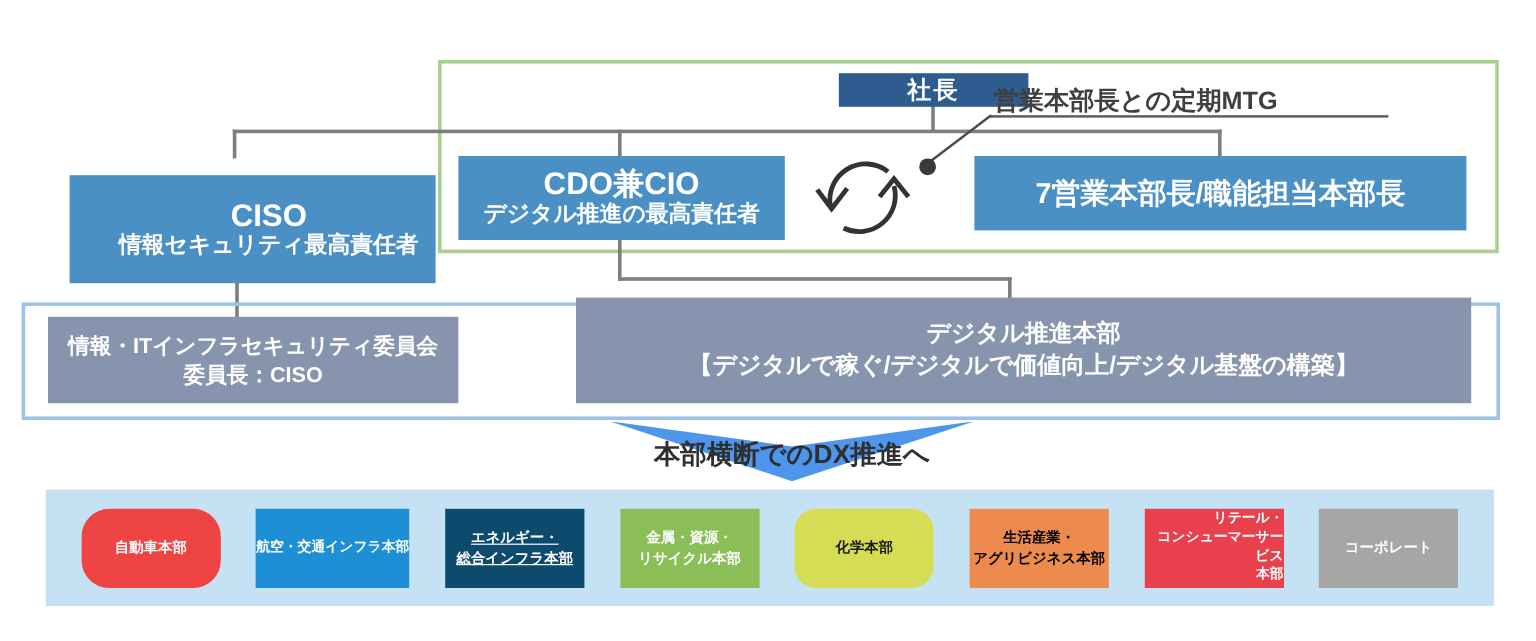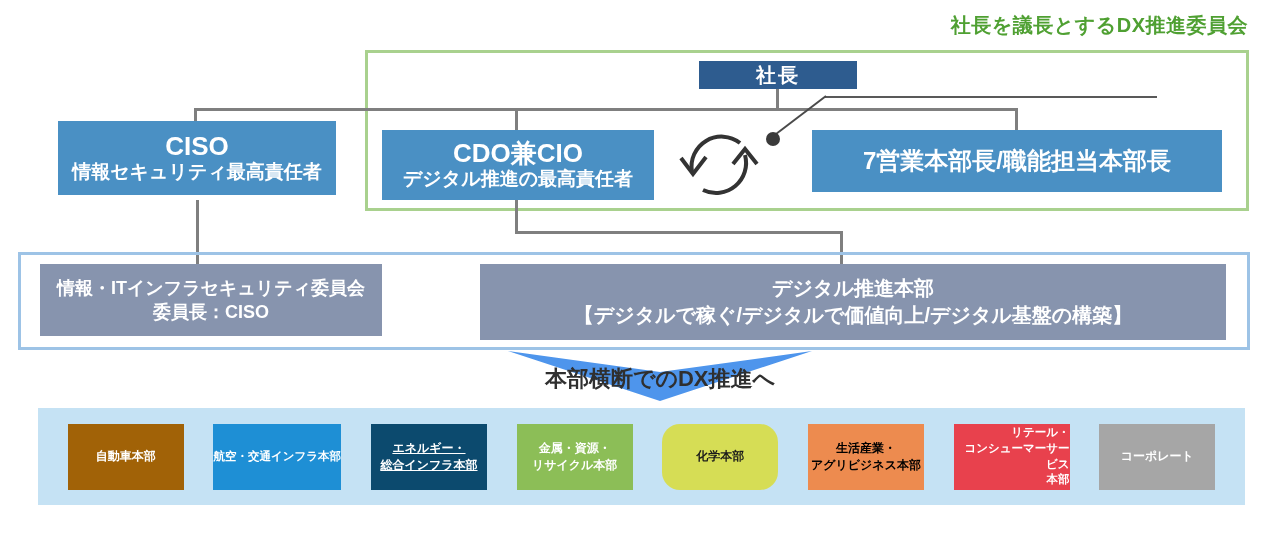--- a/index.html
+++ b/index.html
@@ -18,34 +18,34 @@
     background:#2E5C8F;color:#fff;font-weight:700;font-size:20px;
     display:flex;align-items:center;justify-content:center;letter-spacing:2px;}
 
   
   .mtg-note{position:absolute;left:828px;top:70px;font-size:21px;font-weight:700;color:#3F3F3F;}
   .mtg-underline{position:absolute;left:825px;top:96px;width:332px;height:2px;background:#595959;}
 
   
   .exec-box{position:absolute;background:#4A90C4;color:#fff;text-align:center;
     display:flex;flex-direction:column;align-items:center;justify-content:center;}
-  .exec-ciso{left:58px;top:121px;width:278px;height:74px;}
+  .exec-ciso{left:58px;top:146px;width:278px;height:90px;padding-left:27px;}
   .exec-cdo{left:382px;top:130px;width:272px;height:70px;}
   .exec-title{font-size:26px;font-weight:700;line-height:1.1;}
   .exec-subtitle{font-size:19px;font-weight:700;line-height:1.2;}
   .sales-box{position:absolute;left:812px;top:130px;width:410px;height:62px;background:#4A90C4;
     color:#fff;font-size:24px;font-weight:700;display:flex;align-items:center;justify-content:center;}
 
   
   .bodies-frame{position:absolute;left:18px;top:252px;width:1226px;height:92px;
     border:3px solid #9DC3E6;}
   .body-box{position:absolute;background:#8794AE;color:#fff;text-align:center;font-weight:700;
     display:flex;flex-direction:column;align-items:center;justify-content:center;}
   .security-box{left:40px;top:264px;width:342px;height:72px;font-size:18px;line-height:1.35;}
-  .digital-box{left:480px;top:264px;width:746px;height:76px;font-size:20px;line-height:1.35;}
+  .digital-box{left:480px;top:248px;width:746px;height:88px;font-size:20px;line-height:1.35;}
 
   
   .down-arrow{position:absolute;left:508px;top:351px;width:304px;height:50px;background:#4E95EC;
     clip-path:polygon(0 0,50% 42%,100% 0,50% 100%);}
   .arrow-caption{position:absolute;left:460px;top:364px;width:400px;text-align:center;
     font-size:22px;font-weight:700;color:#2F2F2F;z-index:2;}
 
   
   .divisions-band{position:absolute;left:38px;top:408px;width:1207px;height:97px;background:#C5E2F4;
     display:flex;align-items:center;justify-content:space-evenly;}
@@ -55,36 +55,36 @@
   .division:nth-child(7){font-size:11.5px;text-align:right;}
 
   svg{position:absolute;overflow:visible;}
 </style>
 </head>
 <body>
 
 <div id="canvas">
 
   <div class="committee-frame"></div>
-  <div class="committee-title">社長を議長とするDX推進委員会</div>
 
   <div class="line" style="left:194px;top:108px;width:824px;height:3px;"></div>
   <div class="line" style="left:194px;top:108px;width:3px;height:24px;"></div>
   <div class="line" style="left:515px;top:108px;width:3px;height:24px;"></div>
   <div class="line" style="left:776px;top:88px;width:3px;height:22px;"></div>
   <div class="line" style="left:1015px;top:108px;width:3px;height:24px;"></div>
   <div class="line" style="left:196px;top:200px;width:3px;height:66px;"></div>
   <div class="line" style="left:515px;top:200px;width:3px;height:34px;"></div>
   <div class="line" style="left:515px;top:231px;width:328px;height:3px;"></div>
   <div class="line" style="left:840px;top:231px;width:3px;height:35px;"></div>
 
   <div class="president-box">
     <span>社長</span>
   </div>
 
+  <div class="mtg-note">営業本部長との定期MTG</div>
   <div class="mtg-underline"></div>
 
   <svg style="left:660px;top:85px;width:220px;height:130px;" viewBox="660 85 220 130">
     <path d="M 740 143 A 30 30 0 0 0 692 172" fill="none" stroke="#333333" stroke-width="4"></path>
     <polyline points="681,158 693,174 706,157" fill="none" stroke="#333333" stroke-width="4"></polyline>
     <path d="M 703 190 A 30 30 0 0 0 745 155" fill="none" stroke="#333333" stroke-width="4"></path>
     <polyline points="733,164 745,149 757,164" fill="none" stroke="#333333" stroke-width="4"></polyline>
     <line x1="776" y1="134" x2="826" y2="96" stroke="#4A4A4A" stroke-width="2"></line>
     <circle cx="773" cy="139" r="7" fill="#3A3A3A"></circle>
   </svg>
@@ -108,21 +108,21 @@
   </div>
   <div class="body-box digital-box">
     <div>デジタル推進本部</div>
     <div>【デジタルで稼ぐ/デジタルで価値向上/デジタル基盤の構築】</div>
   </div>
 
   <div class="down-arrow"></div>
   <div class="arrow-caption">本部横断でのDX推進へ</div>
 
   <div class="divisions-band">
-      <div class="division" style="background: #a16207; color: rgb(255, 255, 255);">自動車本部</div>
+      <div class="division" style="background: #ef4444; color: rgb(255, 255, 255); border-radius: 23px;">自動車本部</div>
       <div class="division" style="background: rgb(30, 143, 213); color: rgb(255, 255, 255);">航空・交通インフラ本部</div>
       <div class="division" style="background: #0c4a6e; color: rgb(255, 255, 255); text-decoration: underline;">エネルギー・
 総合インフラ本部</div>
       <div class="division" style="background: rgb(140, 190, 87); color: rgb(255, 255, 255);">金属・資源・
 リサイクル本部</div>
       <div class="division" style="background: rgb(214, 221, 85); color: rgb(26, 26, 26); border-radius: 18px;">化学本部</div>
       <div class="division" style="background: rgb(237, 139, 79); color: #000000;">生活産業・
 アグリビジネス本部</div>
       <div class="division" style="background: rgb(232, 65, 77); color: rgb(255, 255, 255);">リテール・
 コンシューマーサービス

